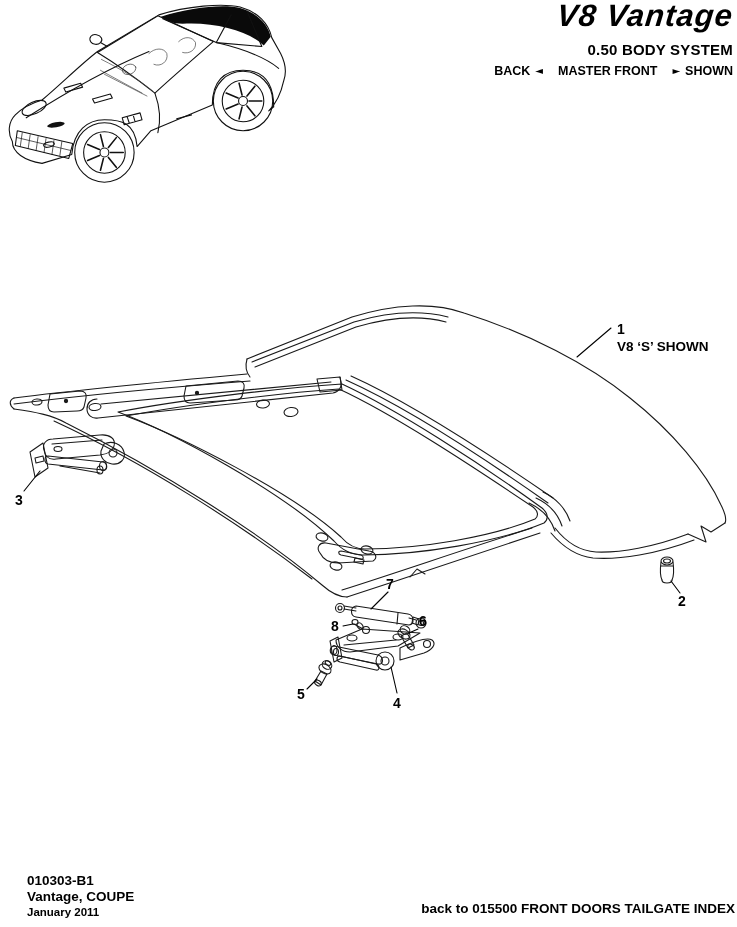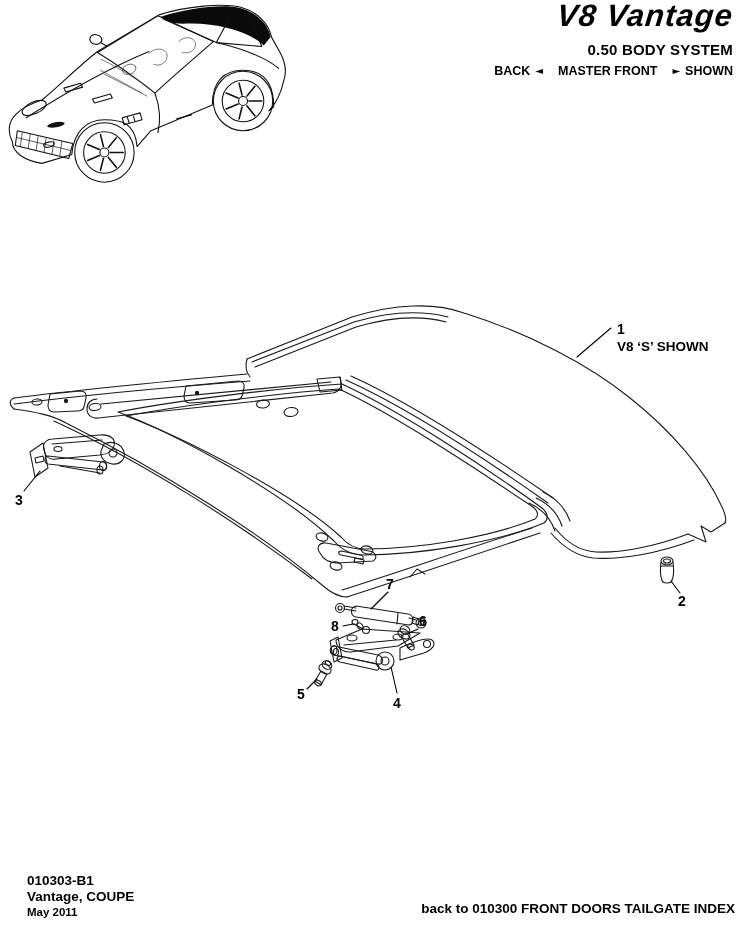--- a/index.html
+++ b/index.html
@@ -261,15 +261,15 @@
     <text x="297" y="699">5</text>
     <text x="419" y="626">6</text>
     <text x="386" y="589">7</text>
     <text x="331" y="631">8</text>
   </g>
 </svg>
 
 <div class="footer-left">
   <div class="docnum">010303-B1</div>
   <div class="doctitle">Vantage, COUPE</div>
-  <div class="docdate">May 2011</div>
+  <div class="docdate">January 2011</div>
 </div>
-<div class="footer-link">back to 010300 FRONT DOORS TAILGATE INDEX</div>
+<div class="footer-link">back to 015500 FRONT DOORS TAILGATE INDEX</div>
 
 </body></html>

